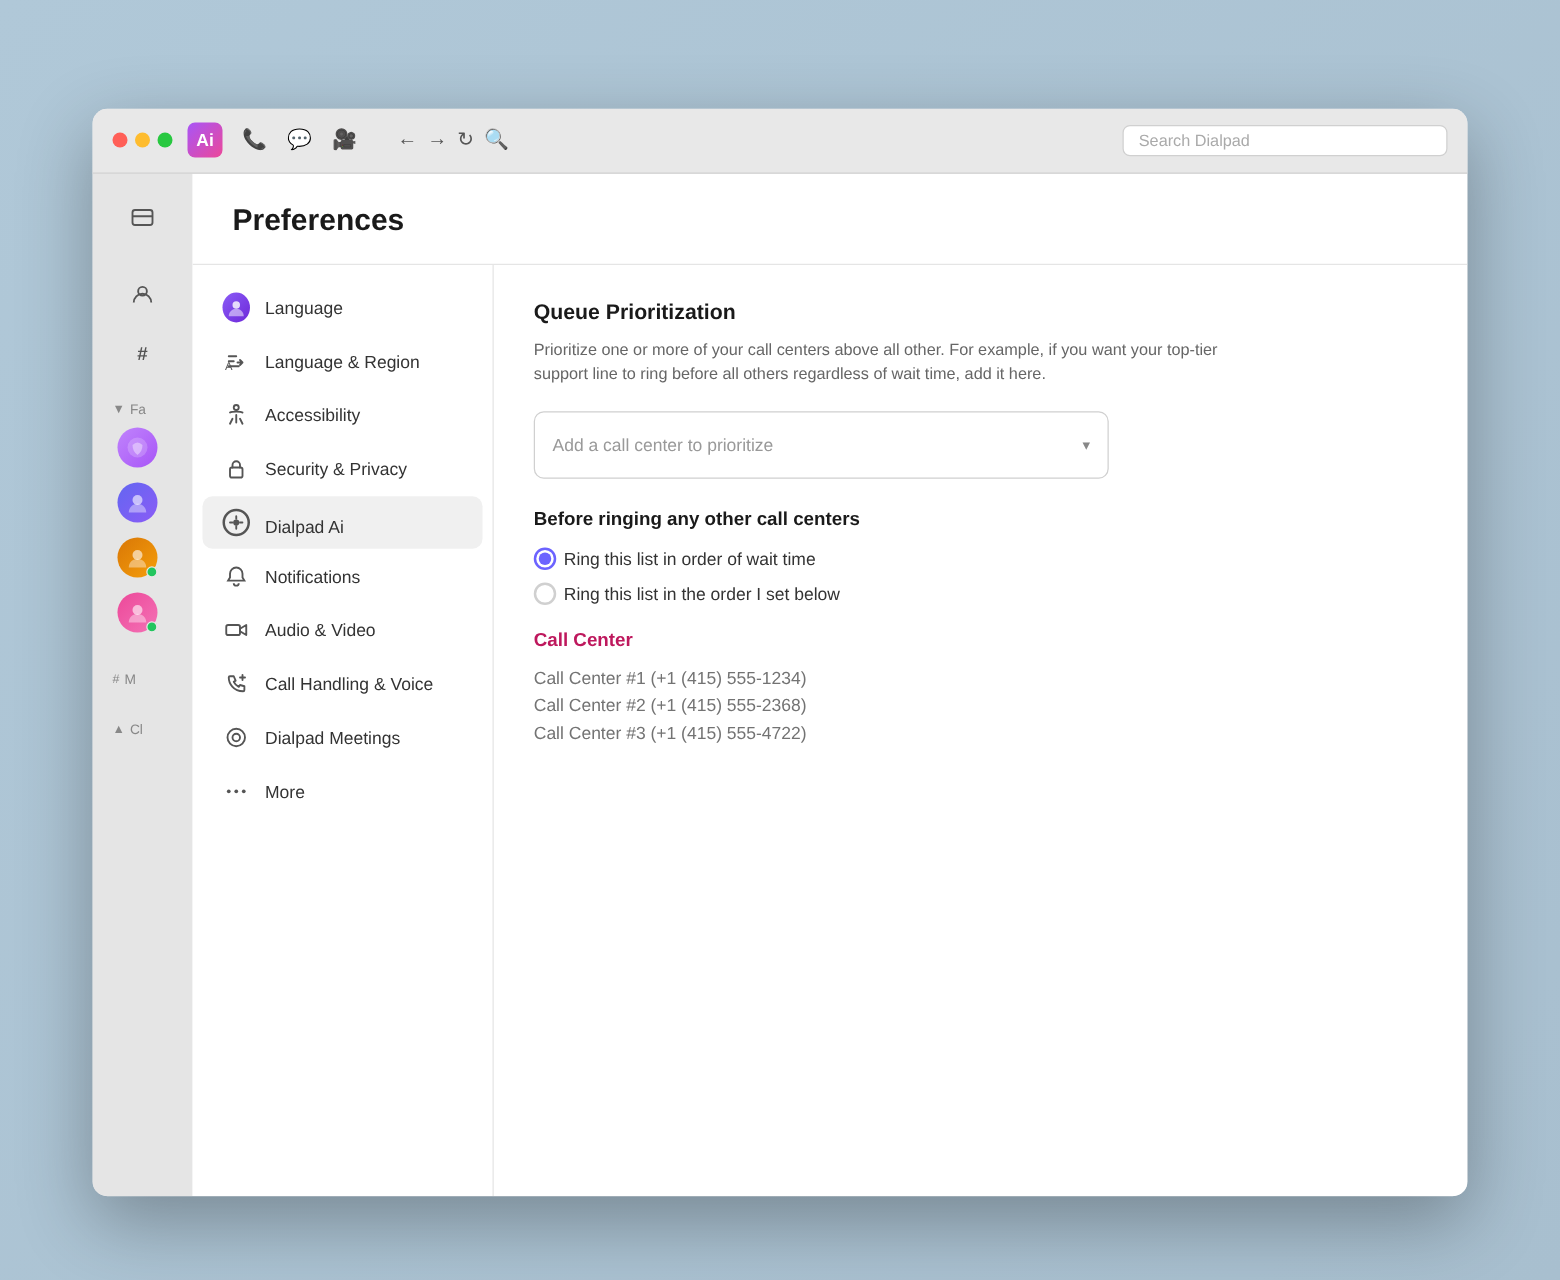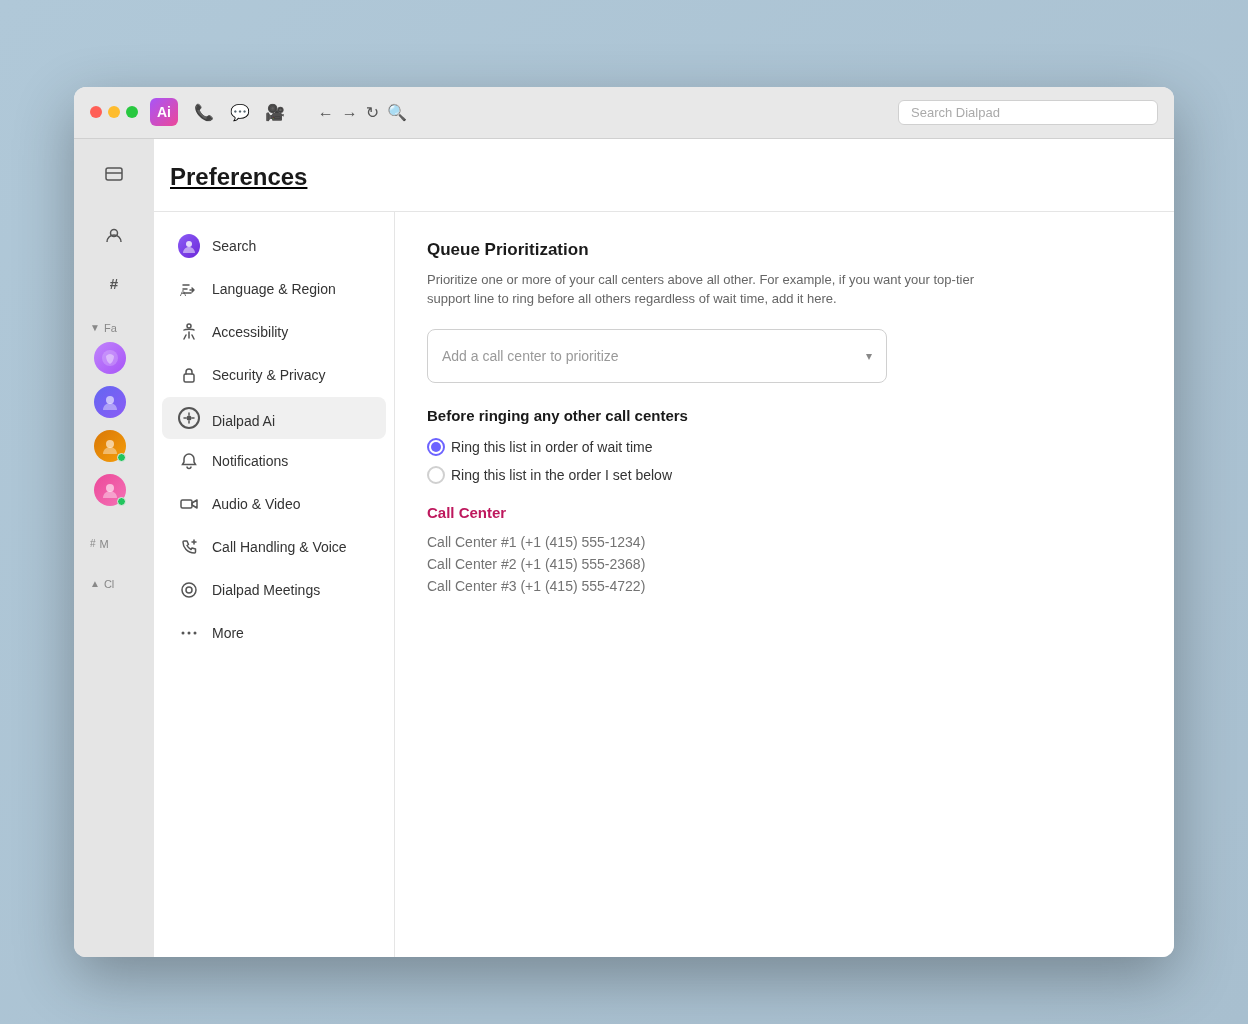--- a/index.html
+++ b/index.html
@@ -158,24 +158,23 @@
     
     .preferences-container {
       flex: 1;
       background: white;
       display: flex;
       flex-direction: column;
       overflow: hidden;
     }
 
     .preferences-header {
-      padding: 24px 16px 20px;
+      padding: 24px 32px 20px;
       border-bottom: 1px solid #e5e5e5;
       flex-shrink: 0;
-      text-decoration: underline;
     }
 
     .preferences-title {
       font-size: 24px;
       font-weight: 600;
       color: #1a1a1a;
     }
 
     .preferences-body {
       display: flex;
@@ -451,21 +450,21 @@
 
           <div class="pref-nav-item">
             <div class="pref-nav-icon">
               <div style="width:24px;height:24px;border-radius:50%;background:linear-gradient(135deg,#8b5cf6,#6d28d9);overflow:hidden;display:flex;align-items:center;justify-content:center;">
                 <svg width="16" height="16" viewBox="0 0 16 16" fill="none">
                     <circle cx="8" cy="6" r="3" fill="rgba(255,255,255,0.8)"></circle>
                     <path d="M2 15c0-3.314 2.686-6 6-6s6 2.686 6 6" fill="rgba(255,255,255,0.5)"></path>
                   </svg>
               </div>
             </div>
-            <span>Search</span>
+            <span>Language</span>
           </div>
 
           <div class="pref-nav-item">
             <div class="pref-nav-icon">
               <svg width="20" height="20" viewBox="0 0 20 20" fill="none">
                 <path d="M4 6h6M4 10h4M4 14h8" stroke="#555" stroke-width="1.5" stroke-linecap="round"></path>
                 <path d="M13 9l2 2-2 2M15 11h-4" stroke="#555" stroke-width="1.5" stroke-linecap="round" stroke-linejoin="round"></path>
                 <text x="1" y="17" font-size="9" fill="#555">A</text>
               </svg>
             </div>

